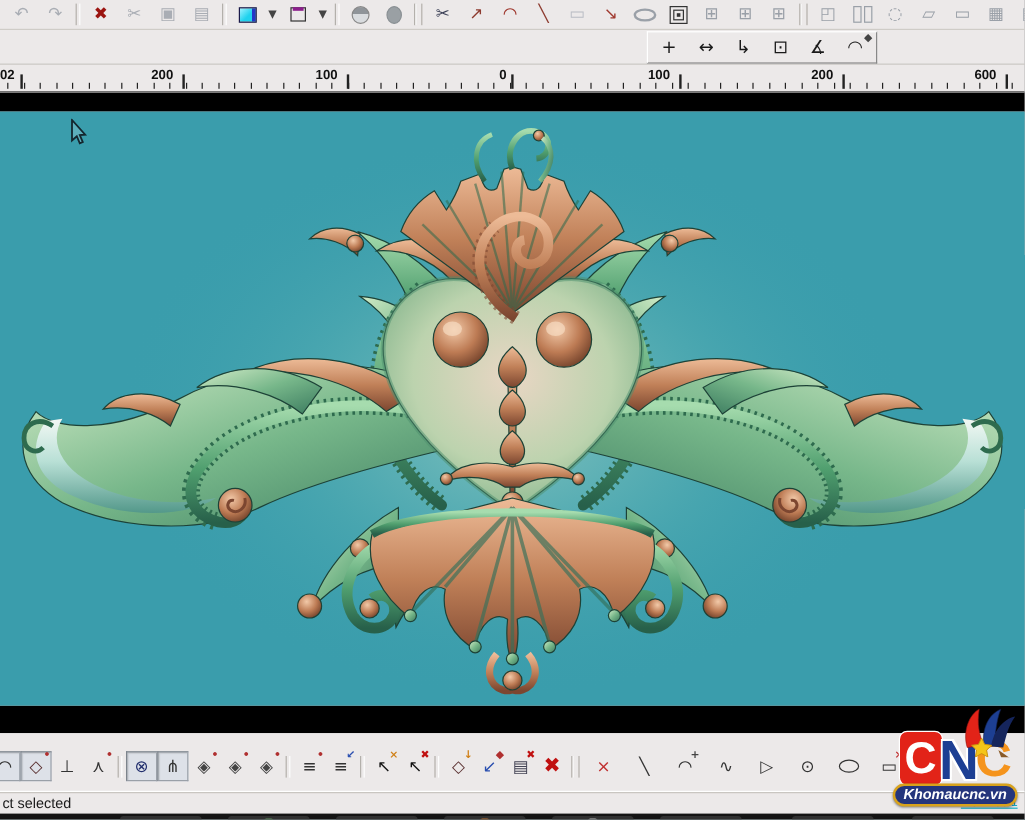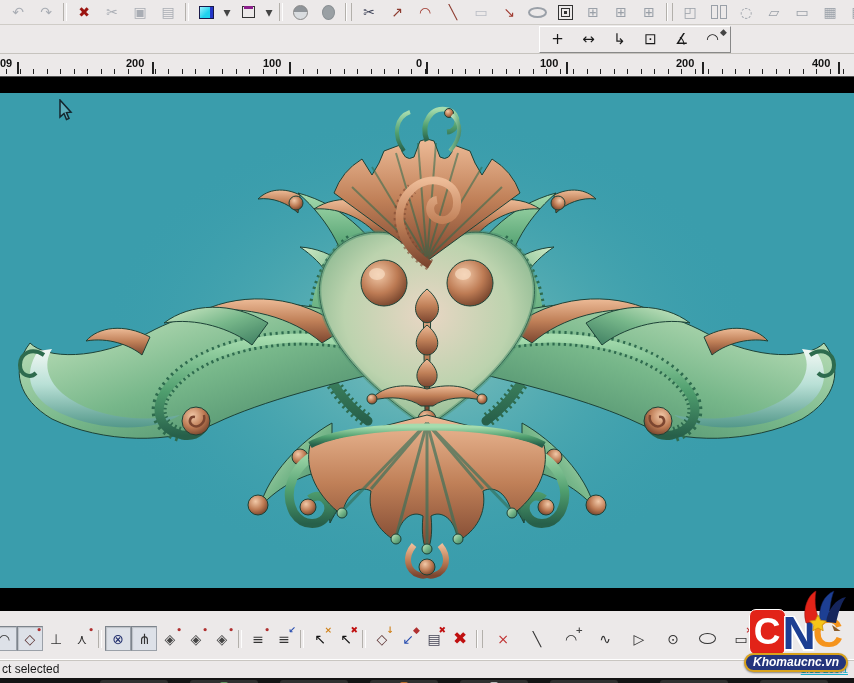--- a/index.html
+++ b/index.html
@@ -277,33 +277,33 @@
       <span class="tick" style="left: 721.5px;"></span>
       <span class="tick" style="left: 735px;"></span>
       <span class="tick" style="left: 748.5px;"></span>
       <span class="tick" style="left: 762px;"></span>
       <span class="tick" style="left: 775.5px;"></span>
       <span class="tick" style="left: 789px;"></span>
       <span class="tick" style="left: 802.5px;"></span>
       <span class="tick" style="left: 816px;"></span>
       <span class="tick" style="left: 829.5px;"></span>
       <span class="tick" style="left: 843px;"></span>
-      <span class="rlabel" style="left: 0px;">09</span>
+      <span class="rlabel" style="left: 0px;">02</span>
       <span class="tick major" style="left: 17px;"></span>
       <span class="rlabel" style="left: 126px;">200</span>
       <span class="tick major" style="left: 152px;"></span>
       <span class="rlabel" style="left: 263px;">100</span>
       <span class="tick major" style="left: 289px;"></span>
       <span class="rlabel" style="left: 416px;">0</span>
       <span class="tick major" style="left: 426px;"></span>
       <span class="rlabel" style="left: 540px;">100</span>
       <span class="tick major" style="left: 566px;"></span>
       <span class="rlabel" style="left: 676px;">200</span>
       <span class="tick major" style="left: 702px;"></span>
-      <span class="rlabel" style="left: 812px;">400</span>
+      <span class="rlabel" style="left: 812px;">600</span>
       <span class="tick major" style="left: 838px;"></span>
     </div>
 
   <div class="black-bar-top"></div>
 
   <div class="viewport">
     <svg class="scene" width="854" height="495" viewBox="0 0 854 495">
       <defs>
         <radialGradient id="glow" cx="0.5" cy="0.5" r="0.5">
           <stop offset="0" stop-color="#cfe8d2" stop-opacity="0.5"></stop>

